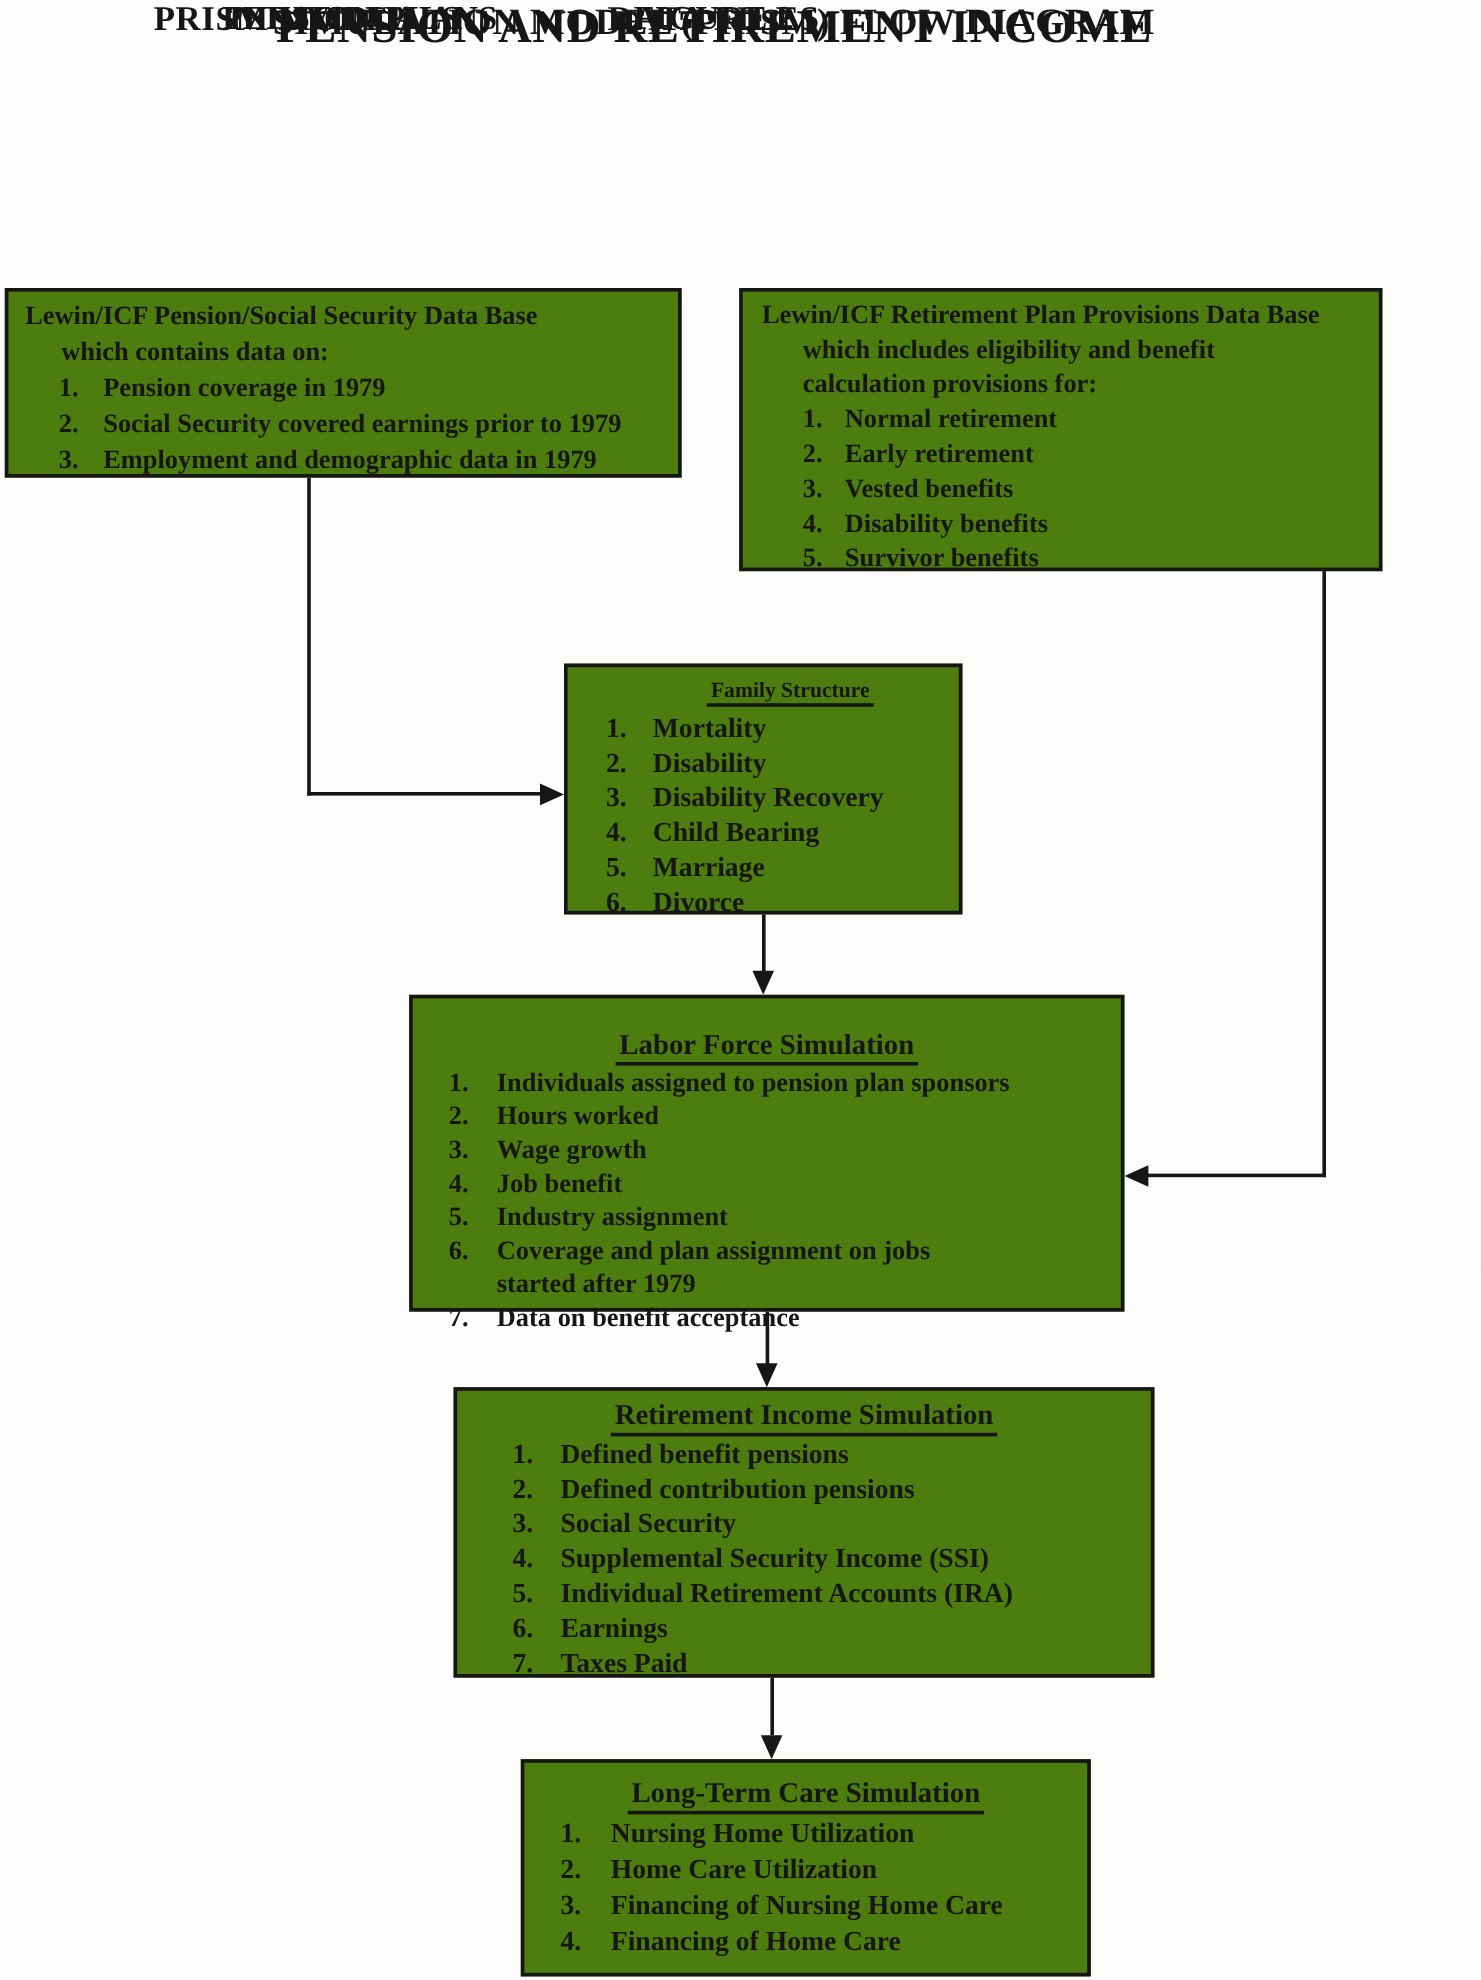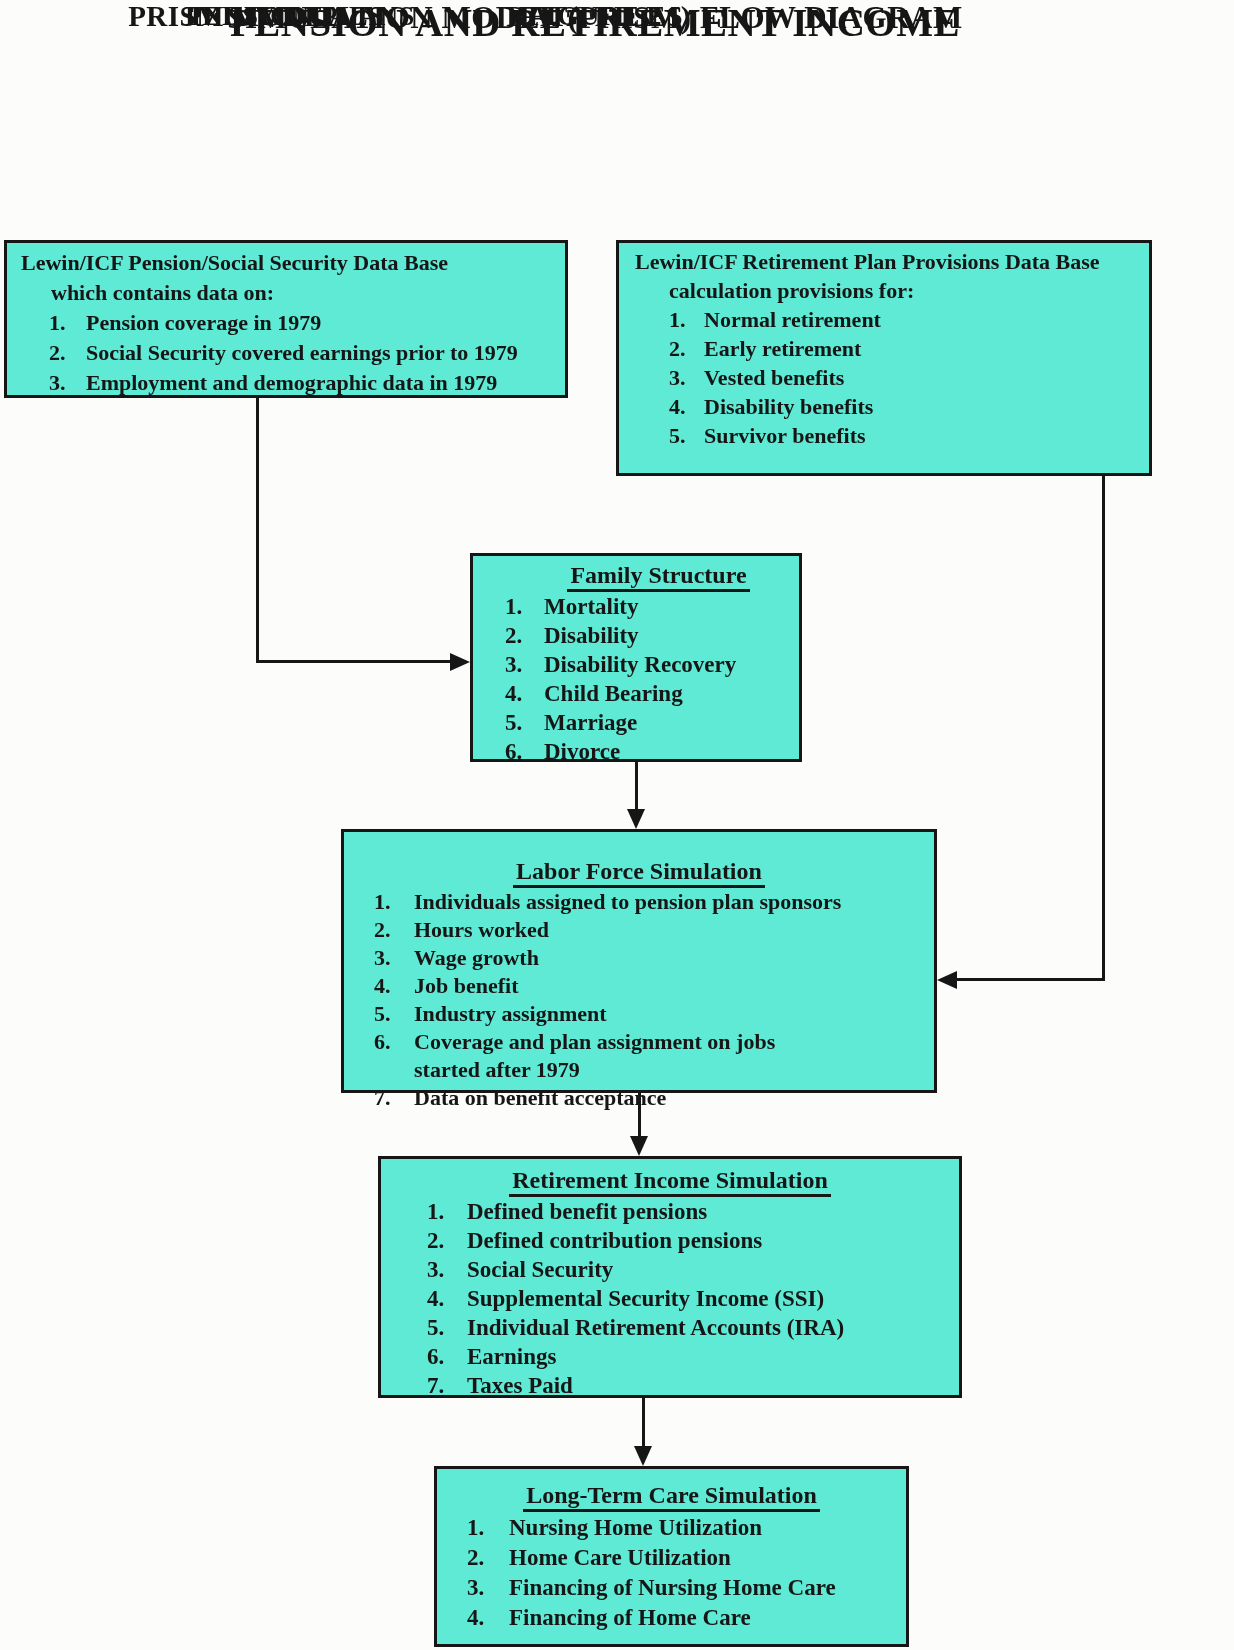--- a/index.html
+++ b/index.html
@@ -27,32 +27,32 @@
   .main-title-2   { left: 0; top: 88;  width: 1190px; font-size: 31px; letter-spacing: 0.5px; }
   .data-files     { left: 0; top: 152; width: 1190px; font-size: 29px; letter-spacing: 1px; }
   .indiv-header   { left: 0;   top: 198; width: 575px; font-size: 28px; letter-spacing: 0.5px; }
   .pension-header { left: 616; top: 192; width: 600px; font-size: 28px; letter-spacing: 0.5px; }
   .prism-header   { left: 400; top: 502; width: 472px; font-size: 29px; letter-spacing: 0.5px; }
 
   
   .box {
     position: absolute;
     border: 3px solid #161616;
-    background: #5eead4;
+    background: #4d7c0f;
     box-sizing: border-box;
   }
   .box-individuals { left: 4px;   top: 240px;  width: 564px; height: 158px; font-size: 22px; line-height: 30px; padding-top: 5px; }
   .box-pension     { left: 616px; top: 240px;  width: 536px; height: 236px; font-size: 22px; line-height: 29px; padding-top: 4px; }
   .box-family      { left: 470px; top: 553px;  width: 332px; height: 209px; font-size: 23px; line-height: 29px; padding-top: 3px; }
   .box-labor       { left: 341px; top: 829px;  width: 596px; height: 264px; font-size: 22px; line-height: 28px; padding-top: 22px; }
   .box-retirement  { left: 378px; top: 1156px; width: 584px; height: 242px; font-size: 23px; line-height: 29px; padding-top: 5px; }
   .box-longterm    { left: 415px; top: 1466px; width: 475px; height: 181px; font-size: 23px; line-height: 30px; padding-top: 9px; margin-left: 19px; }
 
   .box-title { text-align: center; white-space: nowrap; }
-  .box-family .box-title     { font-size: 24px; line-height: 33px; padding-left: 45px; }
+  .box-family .box-title     { font-size: 18px; line-height: 33px; padding-left: 45px; }
   .box-labor .box-title      { font-size: 24px; line-height: 34px; }
   .box-retirement .box-title { font-size: 24px; line-height: 33px; }
   .box-longterm .box-title   { font-size: 24px; line-height: 35px; }
   .underline { border-bottom: 3px solid #161616; padding: 0 3px 1px 3px; }
 
   
   .intro div { white-space: nowrap; padding-left: 14px; }
   .intro div + div { padding-left: 44px; }
   .box-pension .intro div { padding-left: 16px; }
   .box-pension .intro div + div { padding-left: 50px; }
@@ -118,20 +118,21 @@
         <div class="li-row">
           <span class="li-num">3.</span>
           <span class="li-text">Employment and demographic data in 1979</span>
         </div>
       </div>
   </div>
 
   <div class="box box-pension">
     <div class="intro">
         <div>Lewin/ICF Retirement Plan Provisions Data Base</div>
+        <div>which includes eligibility and benefit</div>
         <div>calculation provisions for:</div>
       </div>
     <div class="list">
         <div class="li-row">
           <span class="li-num">1.</span>
           <span class="li-text">Normal retirement</span>
         </div>
         <div class="li-row">
           <span class="li-num">2.</span>
           <span class="li-text">Early retirement</span>

